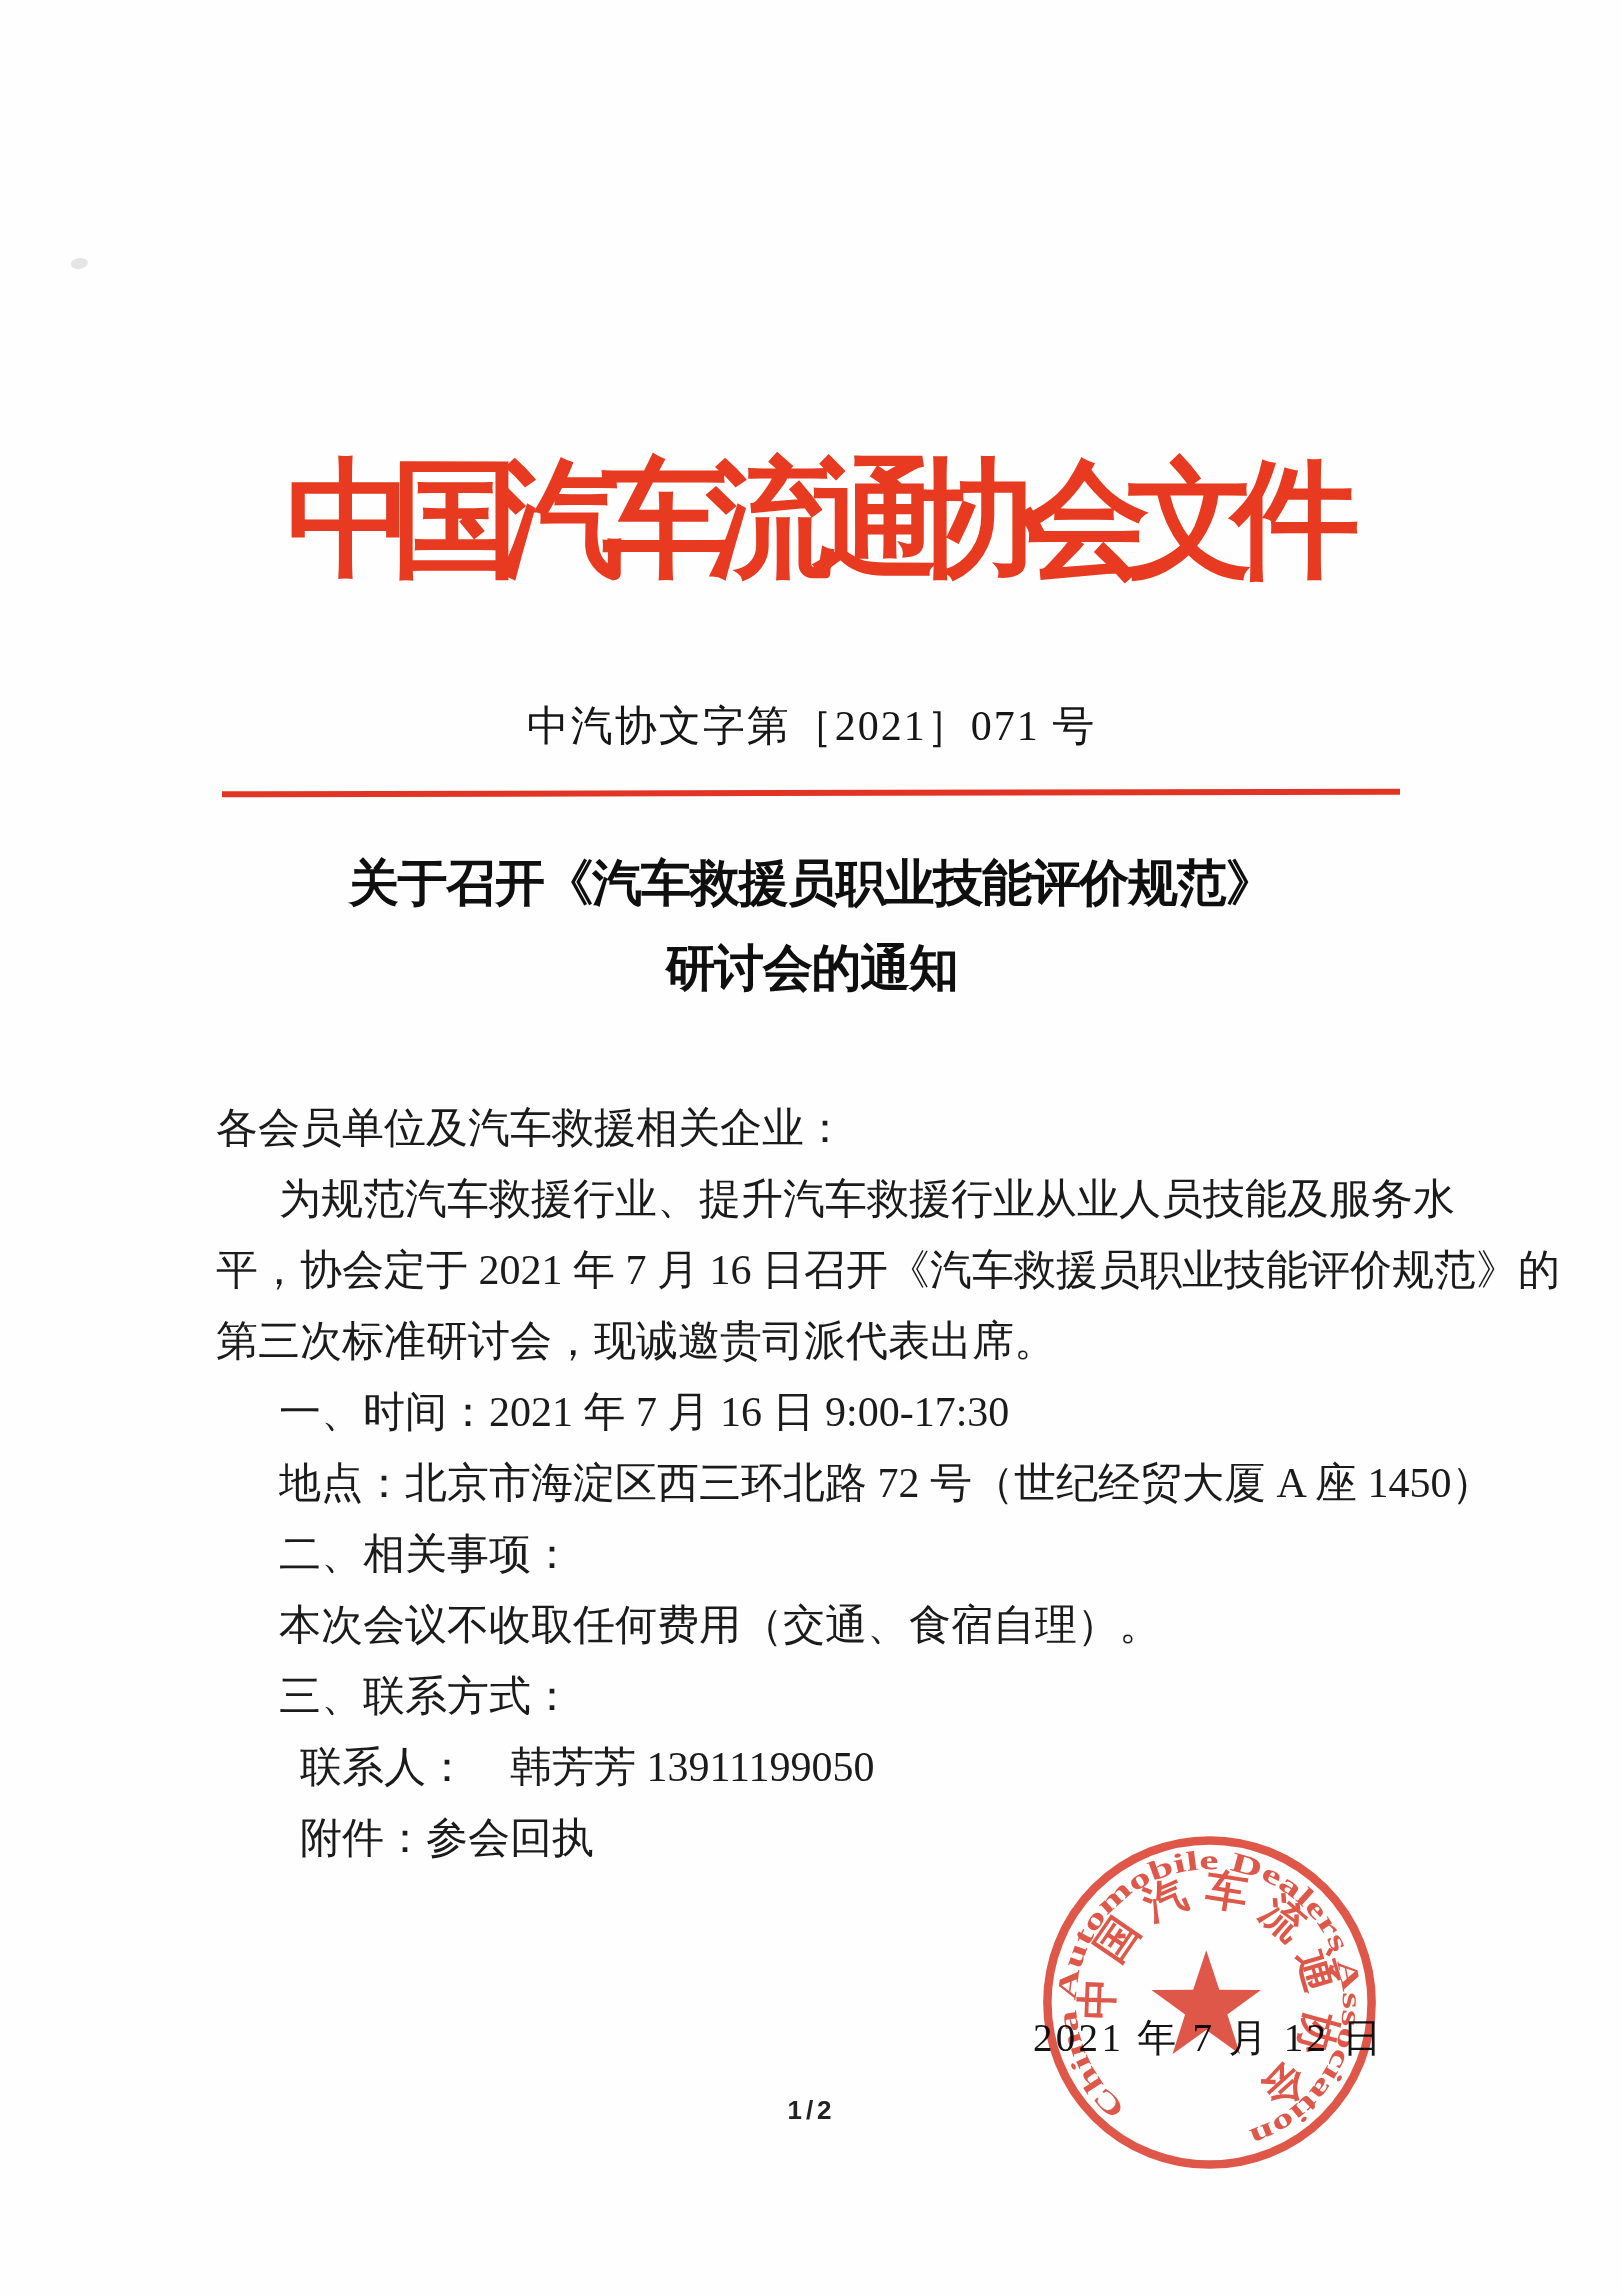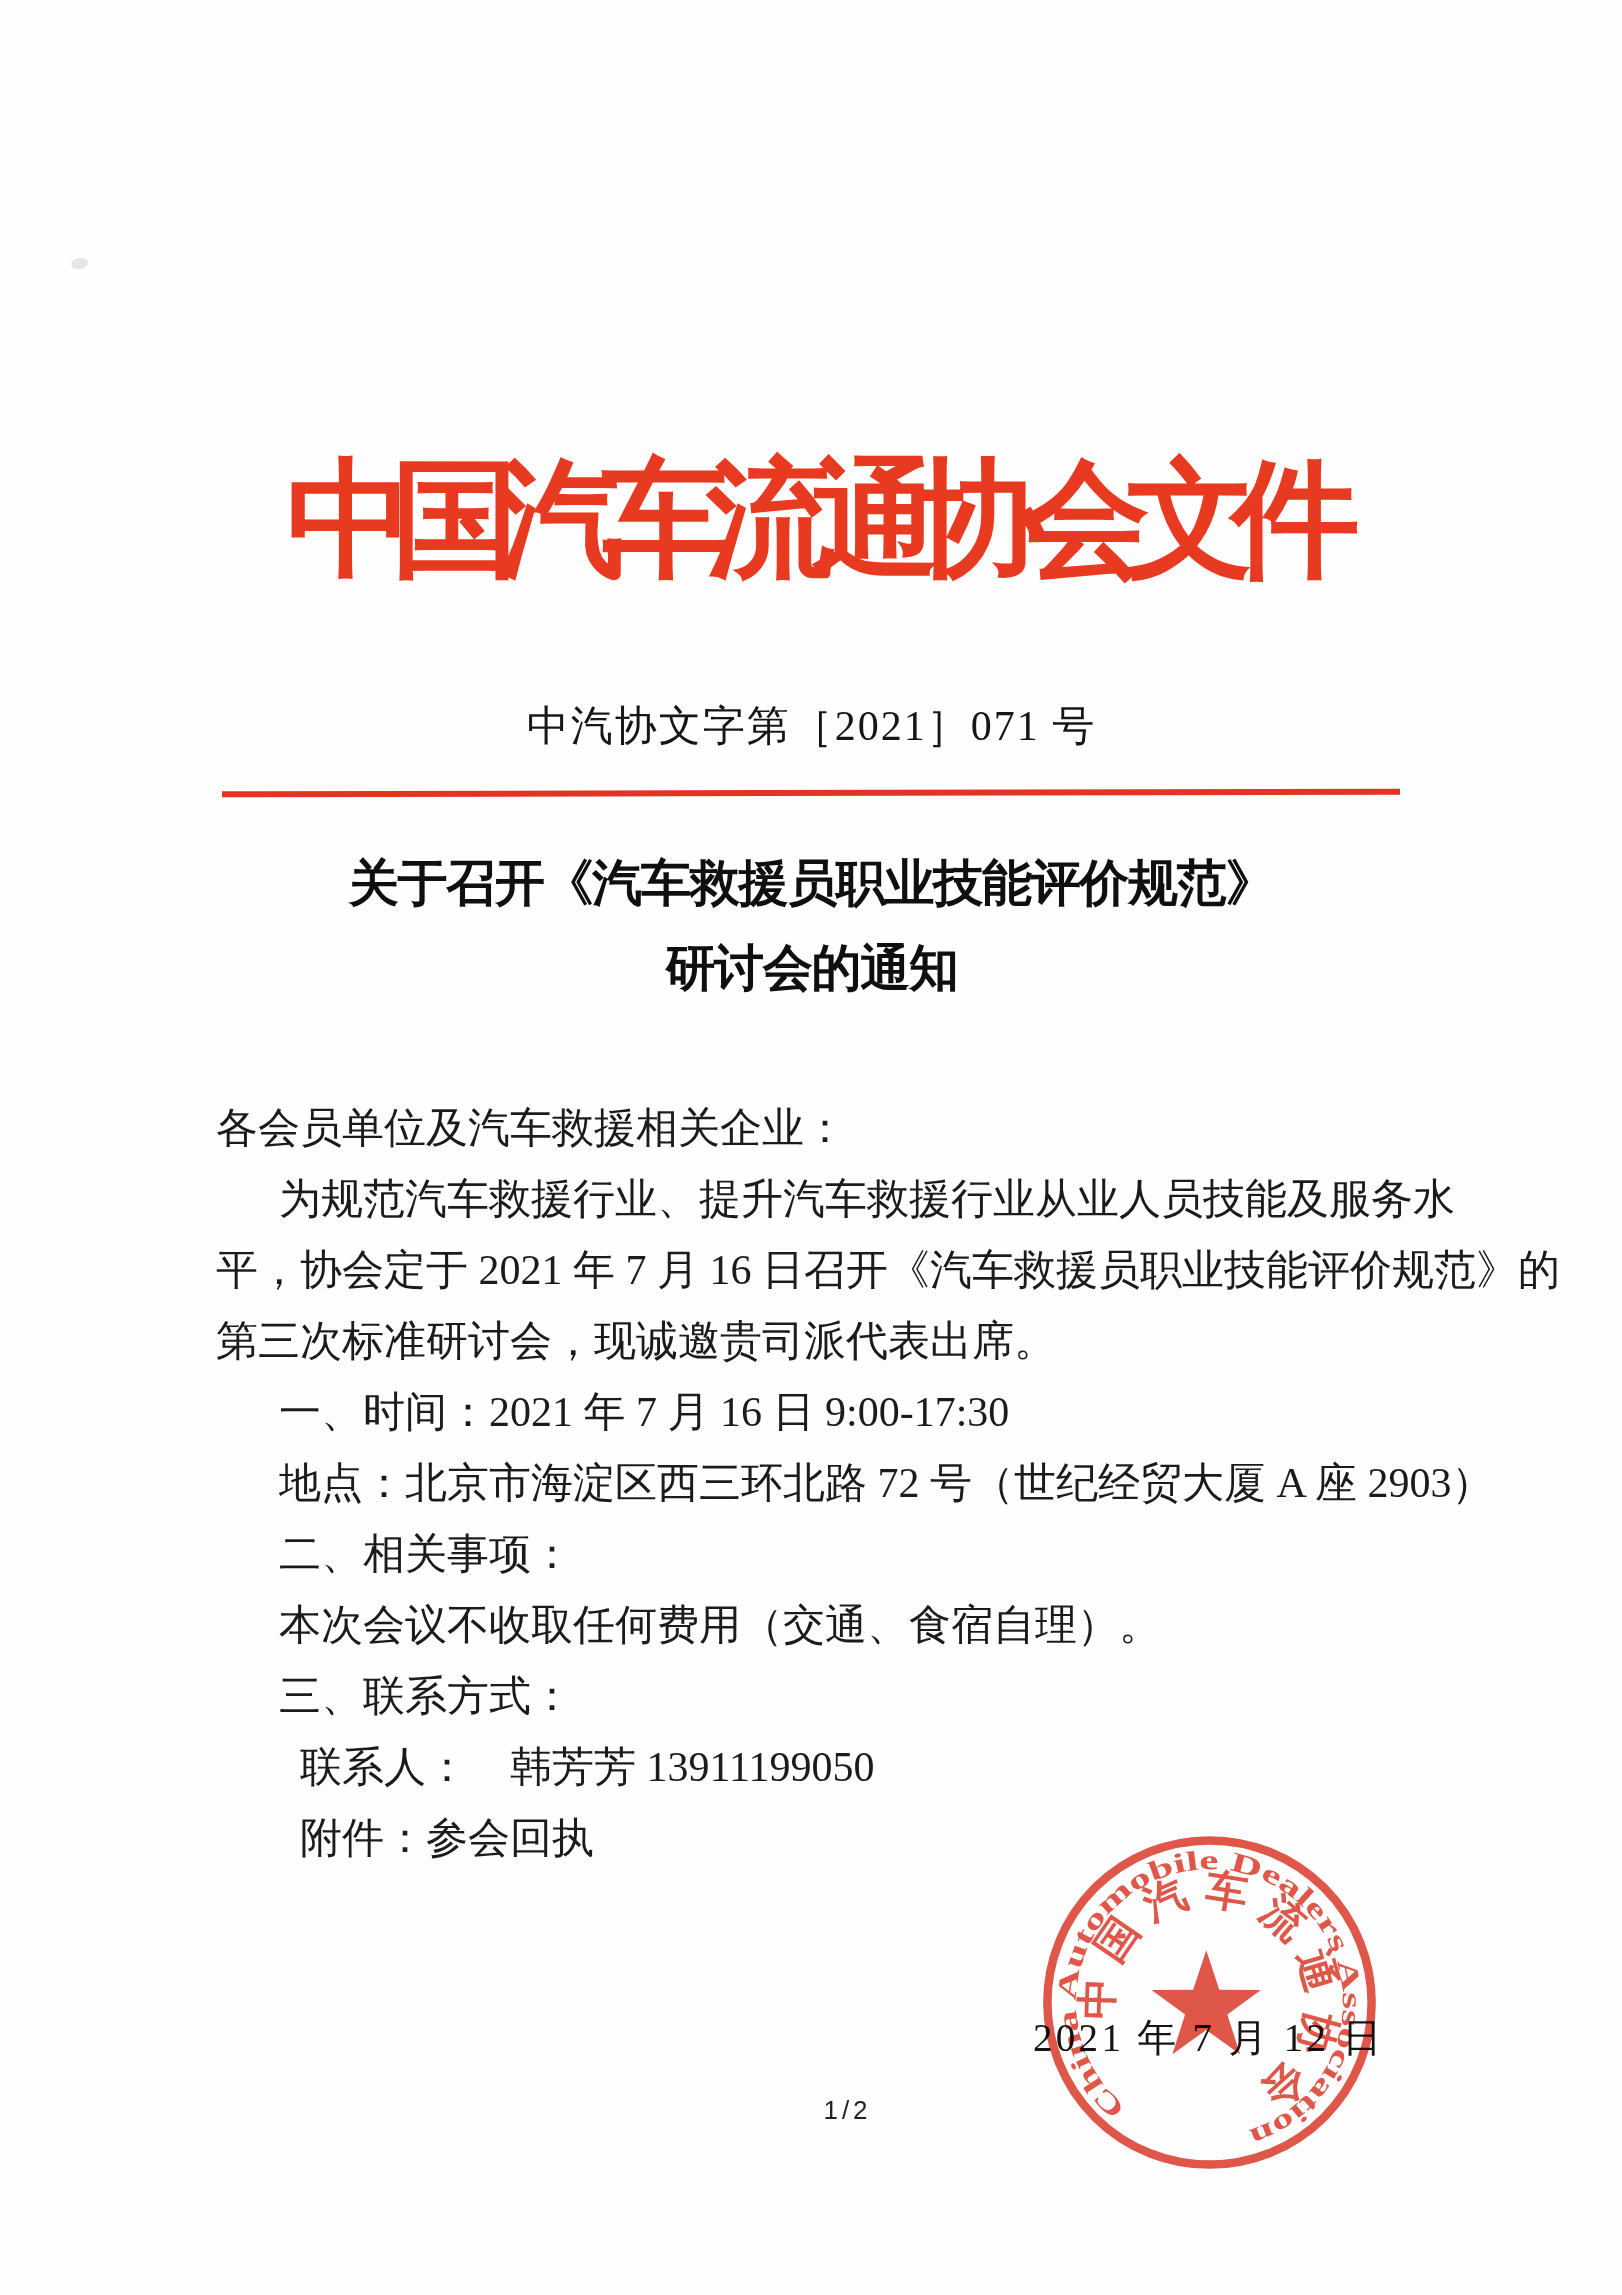--- a/index.html
+++ b/index.html
@@ -63,25 +63,24 @@
     font-size:39px;line-height:42px;
     letter-spacing:3.3px;
     color:#141414;
     white-space:nowrap;
     z-index:1;
   }
   
   .page-number{
     position:absolute;top:2095px;left:50%;
     transform:translateX(-50%);
-    font-size:26px;font-weight:normal;
+    font-size:26px;font-weight:bold;
     letter-spacing:3.9px;
     font-family:"Liberation Sans","DejaVu Sans",sans-serif;
     color:#222;
-    margin-left:36px;
   }
   
   .seal{
     position:absolute;left:1033px;top:1826px;
     width:353px;height:353px;
     mix-blend-mode:multiply;
     opacity:0.93;
     z-index:2;
   }
   
@@ -110,21 +109,21 @@
     <div>关于召开《汽车救援员职业技能评价规范》</div>
     <div>研讨会的通知</div>
   </div>
 
   <div class="body-block">
     <div class="body-line">各会员单位及汽车救援相关企业：</div>
     <div class="body-line ind-1">为规范汽车救援行业、提升汽车救援行业从业人员技能及服务水</div>
     <div class="body-line">平，协会定于 2021 年 7 月 16 日召开《汽车救援员职业技能评价规范》的</div>
     <div class="body-line">第三次标准研讨会，现诚邀贵司派代表出席。</div>
     <div class="body-line ind-1">一、时间：2021 年 7 月 16 日 9:00-17:30</div>
-    <div class="body-line ind-1">地点：北京市海淀区西三环北路 72 号（世纪经贸大厦 A 座 2903）</div>
+    <div class="body-line ind-1">地点：北京市海淀区西三环北路 72 号（世纪经贸大厦 A 座 1450）</div>
     <div class="body-line ind-1">二、相关事项：</div>
     <div class="body-line ind-1">本次会议不收取任何费用（交通、食宿自理）。</div>
     <div class="body-line ind-1">三、联系方式：</div>
     <div class="body-line ind-2">联系人：　韩芳芳 13911199050</div>
     <div class="body-line ind-2">附件：参会回执</div>
   </div>
 
   <div class="sign-date">2021 年 7 月 12 日</div>
 
   <div class="page-number">1/2</div>

